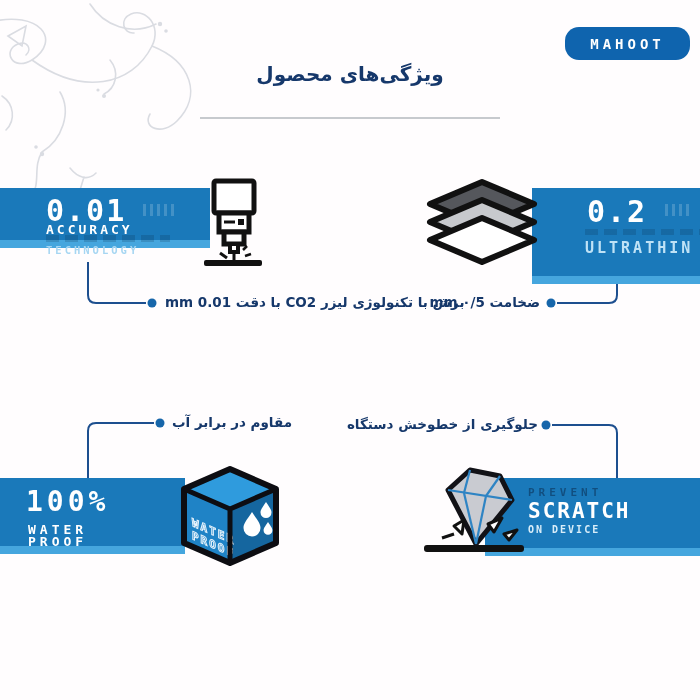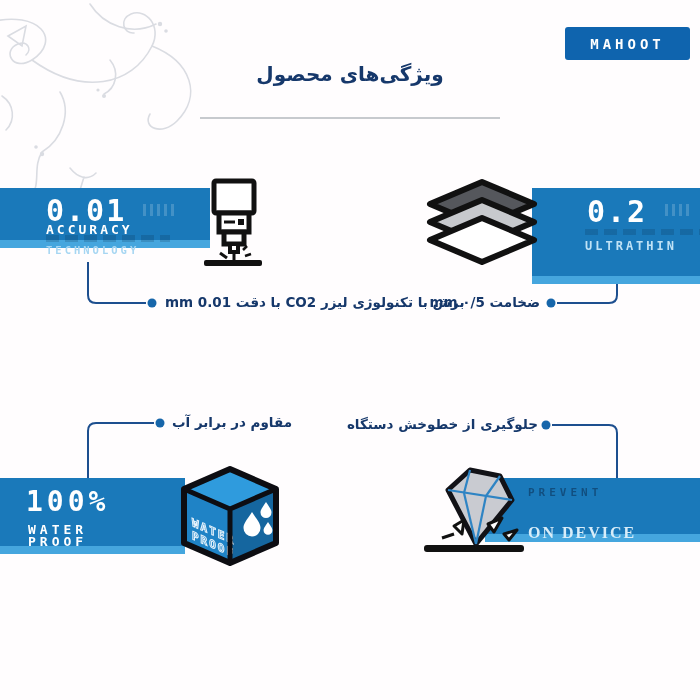--- a/index.html
+++ b/index.html
@@ -1,39 +1,39 @@
 <!DOCTYPE html>
 <html lang="fa"><head>
 <meta charset="utf-8">
 <style>
   html,body{margin:0;padding:0;background:#ffffff;}
   #canvas{position:relative;width:700px;height:700px;background:#fffdfe;overflow:hidden;
           font-family:"DejaVu Sans",sans-serif;}
   
   .logo-badge{position:absolute;top:27px;left:565px;width:125px;height:33px;background:#0f64ae;
-              border-radius:3px;display:flex;align-items:center;justify-content:center;
+              border-radius:14px;display:flex;align-items:center;justify-content:center;
               color:#ffffff;font-family:"DejaVu Sans Mono",monospace;font-weight:bold;
               font-size:14px;letter-spacing:4px;}
   .page-title{position:absolute;top:62px;left:200px;width:300px;text-align:center;
               color:#16386b;font-weight:bold;font-size:20px;direction:rtl;}
   .title-underline{position:absolute;top:117px;left:200px;width:300px;height:2px;
               background:#c7cace;}
   
   .banner{position:absolute;background:#1a79ba;border-bottom:8px solid #45a6de;box-sizing:border-box;}
   .banner-tl{left:0;top:188px;width:210px;height:60px;padding-left:48px;}
   .banner-tr{left:532px;top:188px;width:195px;height:96px;}
   .banner-bl{left:0;top:478px;width:185px;height:76px;}
-  .banner-br{left:485px;top:478px;width:215px;height:64px;}
+  .banner-br{left:485px;top:478px;width:215px;height:78px;}
   .tech{font-family:"DejaVu Sans Mono",monospace;font-weight:bold;position:absolute;white-space:nowrap;}
   .big-val{font-size:30px;color:#ffffff;letter-spacing:2px;}
   .lbl-white{font-size:13px;color:#ffffff;letter-spacing:3px;}
   .lbl-light{font-size:10.5px;color:#a6d6f2;letter-spacing:3px;}
   .lbl-muted{font-size:11px;color:rgba(11,44,78,0.55);letter-spacing:4px;}
   .scratch-big{font-size:21px;color:#ffffff;letter-spacing:2px;}
-  .ondevice{font-size:16px;color:#d8edf9;letter-spacing:2px;font-family:Liberation Serif, serif;}
+  .ondevice{font-size:10px;color:#d8edf9;letter-spacing:2px;}
   .faint-bar{position:absolute;background:repeating-linear-gradient(90deg,rgba(0,22,44,0.16) 0 13px,rgba(0,22,44,0) 13px 19px);}
   .ticks{position:absolute;display:flex;gap:4px;}
   .ticks i{display:block;width:3px;height:12px;background:rgba(255,255,255,0.18);}
   
   .caption{position:absolute;color:#16386b;font-weight:bold;font-size:13.5px;
            white-space:nowrap;direction:rtl;}
   
   .icon{position:absolute;}
   .cube-txt{font-family:"DejaVu Sans Mono",monospace;font-weight:bold;font-size:11px;
             letter-spacing:2px;fill:none;stroke:#e9f4fc;stroke-width:1px;}
@@ -120,21 +120,21 @@
 
   <div class="banner banner-tr">
     <span class="tech big-val" style="left:55px;top:6px">0.2</span>
     <span class="ticks" style="left:133px;top:16px">
       <i></i>
         <i></i>
         <i></i>
         <i></i>
       </span>
     <span class="faint-bar" style="left:53px;top:41px;width:122px;height:6px"></span>
-    <span class="tech lbl-light" style="left:53px;top:51px;font-size:12px;color:#bfe2f6">ULTRATHIN</span>
+    <span class="tech lbl-light" style="left:53px;top:51px;font-size:15px;color:#bfe2f6">ULTRATHIN</span>
   </div>
   <svg class="icon" style="left:424px;top:178px" width="120" height="90" viewBox="0 0 120 90">
     <path d="M58 4 L110 26 L58 48 L6 26 Z" fill="#55575c" stroke="#111" stroke-width="6" stroke-linejoin="round"></path>
     <path d="M58 22 L110 44 L58 66 L6 44 Z" fill="#c7c9cd" stroke="#111" stroke-width="6" stroke-linejoin="round"></path>
     <path d="M58 40 L110 62 L58 84 L6 62 Z" fill="#ffffff" stroke="#111" stroke-width="6" stroke-linejoin="round"></path>
   </svg>
   <div class="caption" style="right:160px;top:294px" dir="rtl">ضخامت ۰/5 mm</div>
 
   <div class="caption" style="left:172px;top:414px" dir="rtl">مقاوم در برابر آب</div>
   <div class="banner banner-bl">
@@ -153,20 +153,21 @@
     <path d="M80 48 c5.5 8.5 8.5 11.5 8.5 16 a8.5 8.5 0 1 1 -17 0 c0 -4.5 3 -7.5 8.5 -16" fill="#fff"></path>
     <path d="M94 38 c3.5 5.5 5.5 7.5 5.5 10.5 a5.5 5.5 0 1 1 -11 0 c0 -3 2 -5 5.5 -10.5" fill="#fff"></path>
     <path d="M96 58 c2.8 4.4 4.4 6 4.4 8.4 a4.4 4.4 0 1 1 -8.8 0 c0 -2.4 1.6 -4 4.4 -8.4" fill="#fff"></path>
     <path d="M58 5 L104 25 L104 79 L58 99 L12 79 L12 25 Z" fill="none" stroke="#0d0d12" stroke-width="6" stroke-linejoin="round"></path>
     <path d="M12 25 L58 45 L104 25 M58 45 L58 99" fill="none" stroke="#0d0d12" stroke-width="5" stroke-linejoin="round"></path>
   </svg>
 
   <div class="caption" style="right:162px;top:416px" dir="rtl">جلوگیری از خطوخش دستگاه</div>
   <div class="banner banner-br">
     <span class="tech lbl-muted" style="left:43px;top:8px">PREVENT</span>
+    <span class="tech scratch-big" style="left:43px;top:21px">SCRATCH</span>
     <span class="tech ondevice" style="left:43px;top:46px">ON DEVICE</span>
   </div>
   <svg class="icon" style="left:418px;top:466px" width="112" height="92" viewBox="0 0 112 92">
     <rect x="6" y="79" width="100" height="7" rx="3" fill="#111"></rect>
     <path d="M30 24 L52 4 L82 10 L94 34 L58 78 Z" fill="#c9cbd1" stroke="#121217" stroke-width="5" stroke-linejoin="round"></path>
     <g fill="none" stroke="#2e84c4" stroke-width="2.2">
       <path d="M30 24 L94 34"></path>
       <path d="M58 78 L46 27"></path>
       <path d="M58 78 L68 30"></path>
       <path d="M46 27 L52 4"></path>

